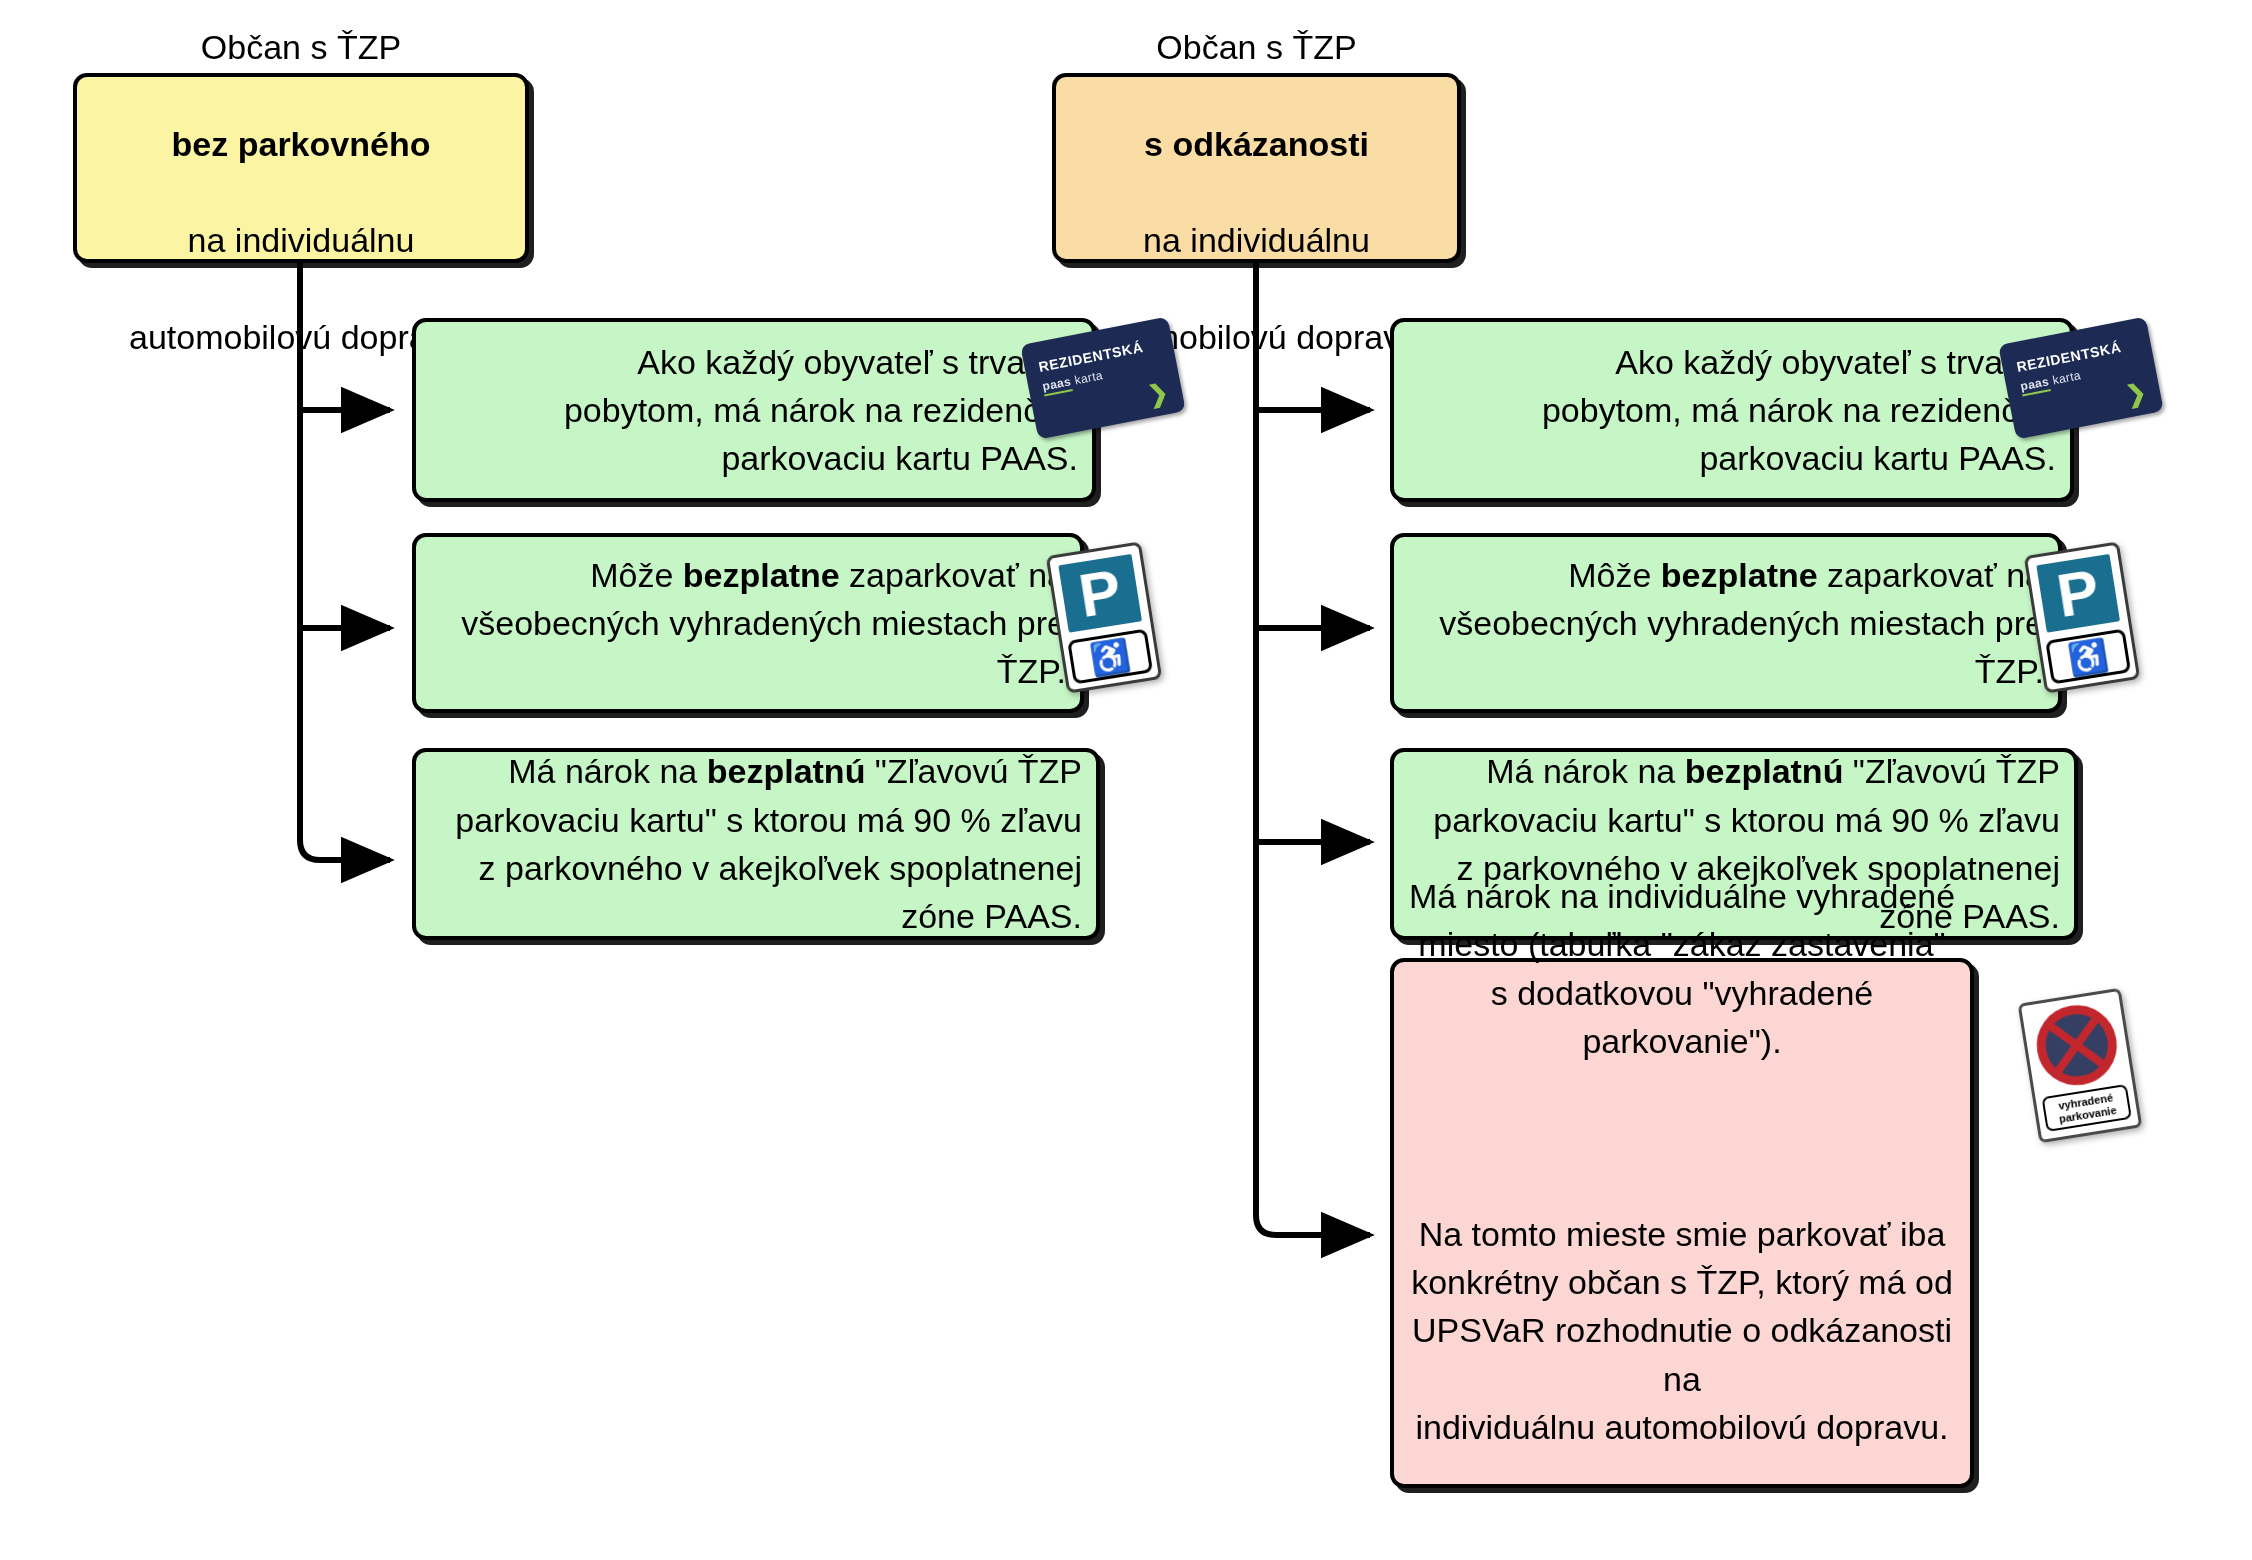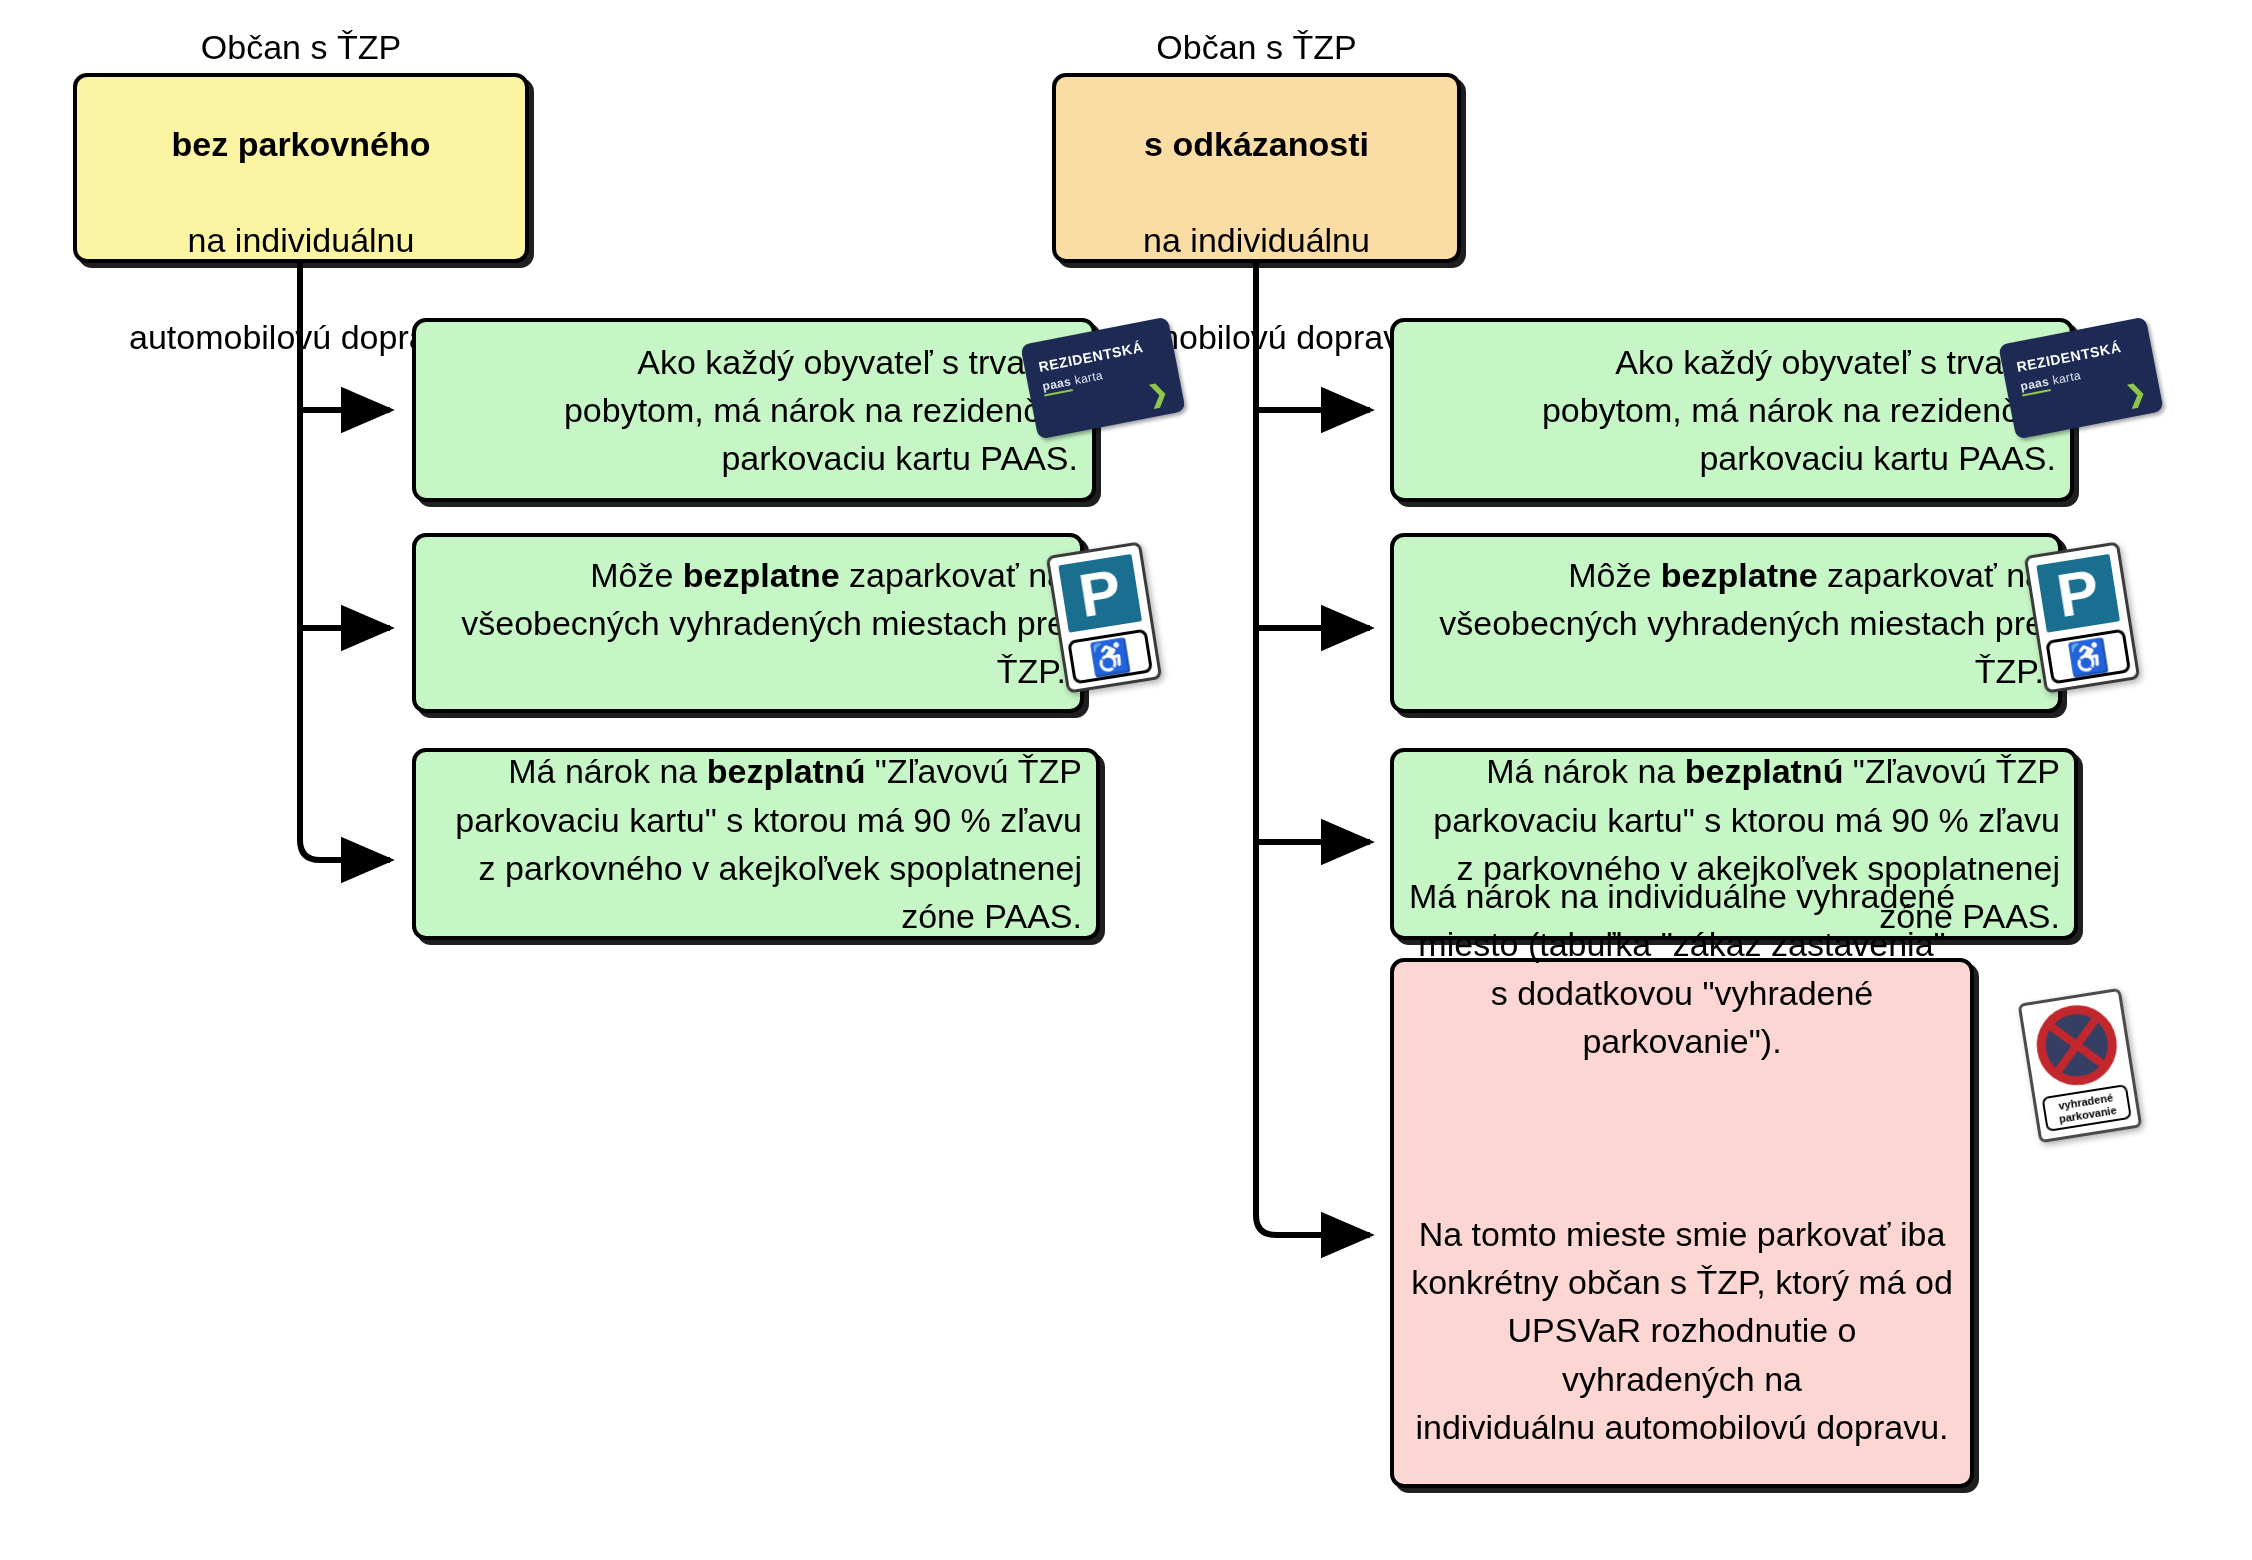--- a/index.html
+++ b/index.html
@@ -316,21 +316,21 @@
   </div>
 
   <div class="node pink" style="left:1390px; top:958px; width:584px; height:530px; align-items:center;">
     <span class="txt" style="padding-top:22px;">
       <span>Má nárok na individuálne vyhradené
 miesto (tabuľka "zákaz zastavenia"
 s dodatkovou "vyhradené parkovanie").</span>
       <br><br>
       <span>Na tomto mieste smie parkovať iba
 konkrétny občan s ŤZP, ktorý má od
-UPSVaR rozhodnutie o vyhradených na
+UPSVaR rozhodnutie o odkázanosti na
 individuálnu automobilovú dopravu.</span>
       <br><br>
       
     </span>
   </div>
   <div class="badge" style="left:2028px; top:995px;">
     <div class="nsign">
       <div class="nplate">
         <div class="ncircle"></div>
         <div class="nsub">

